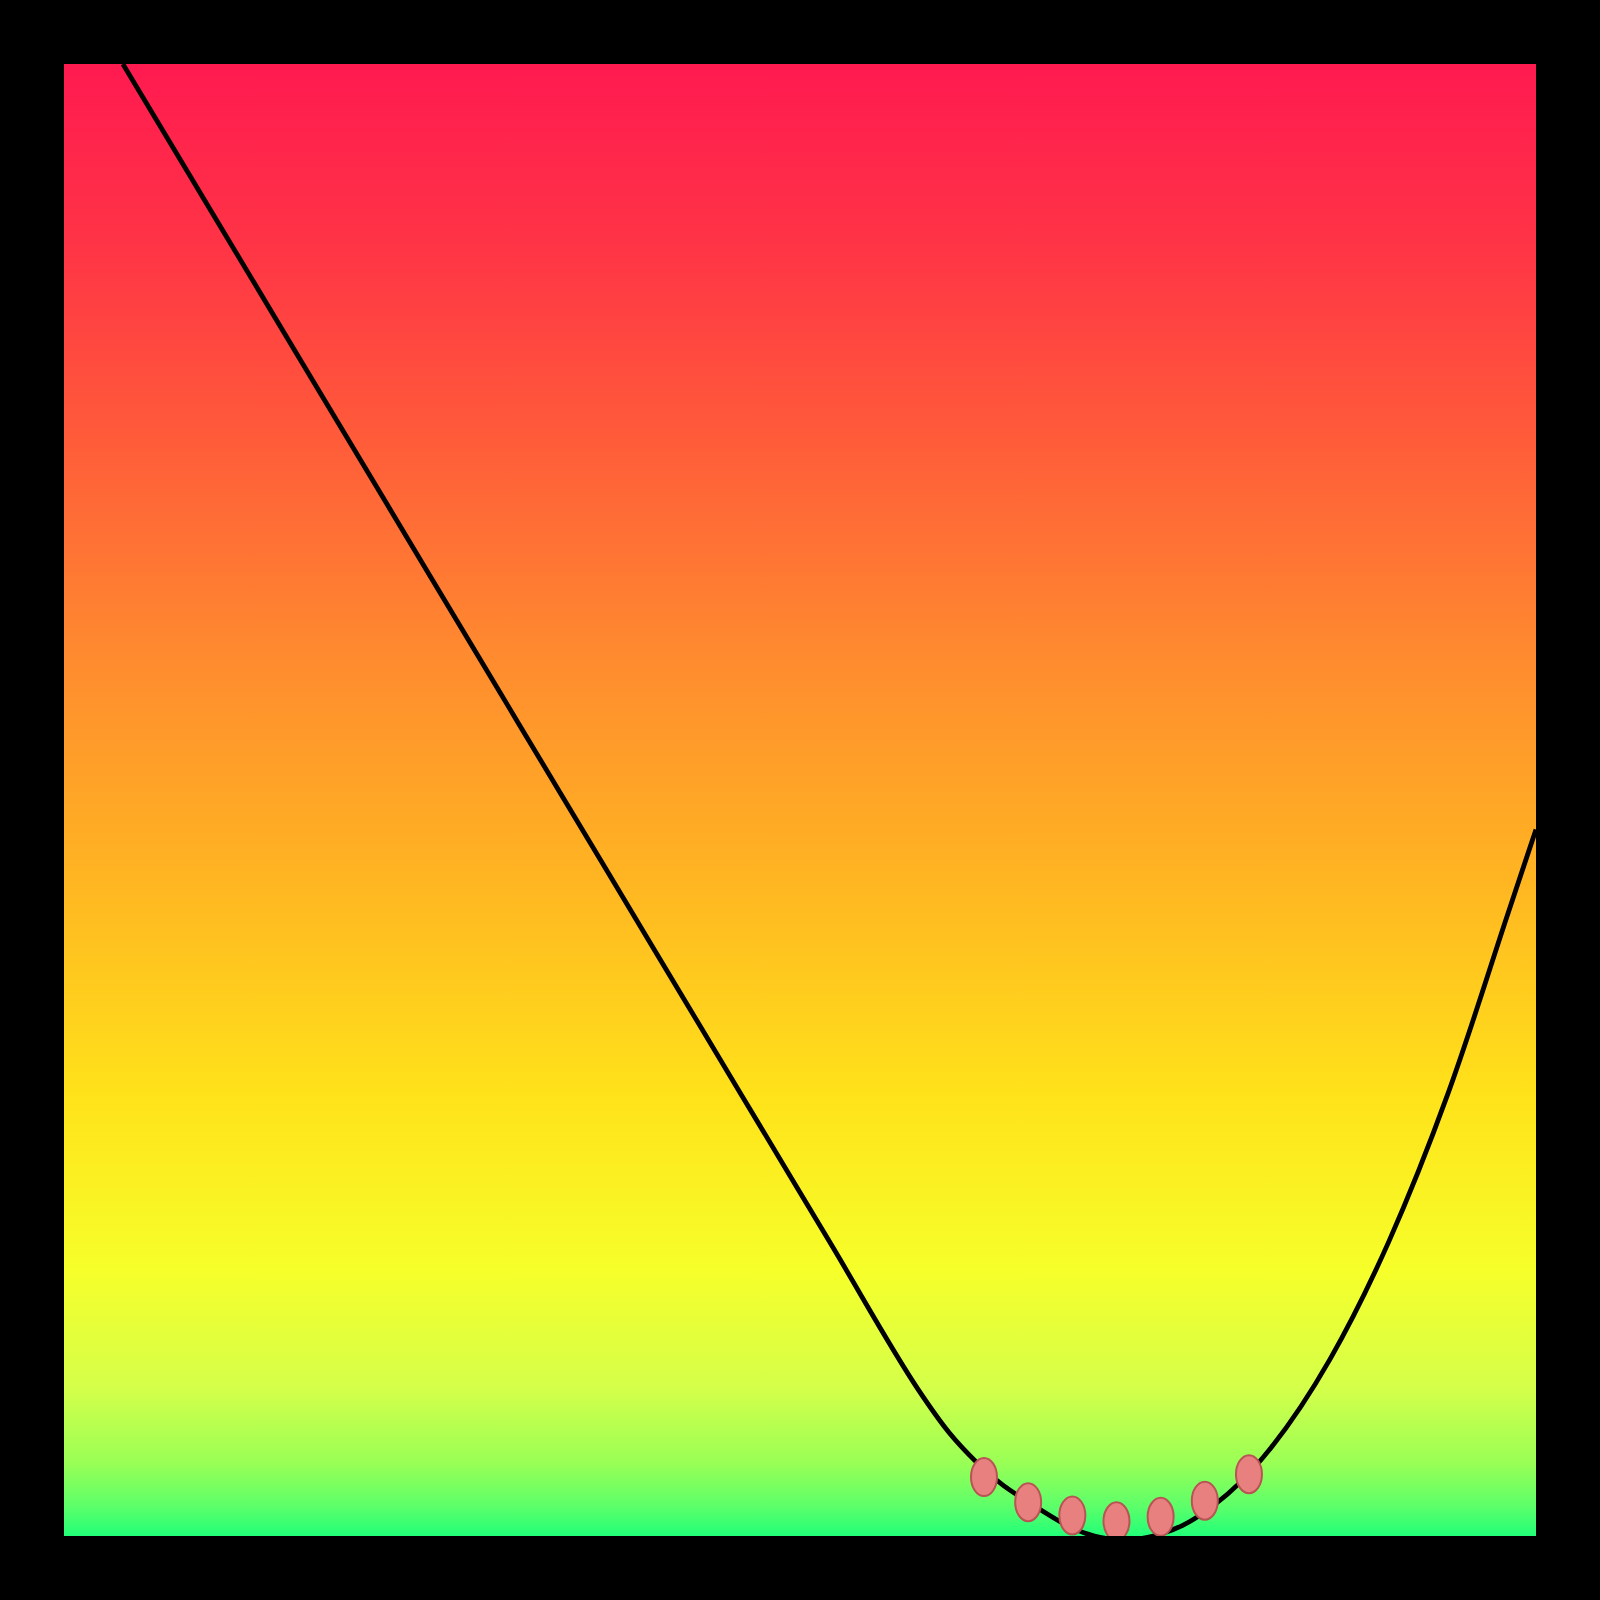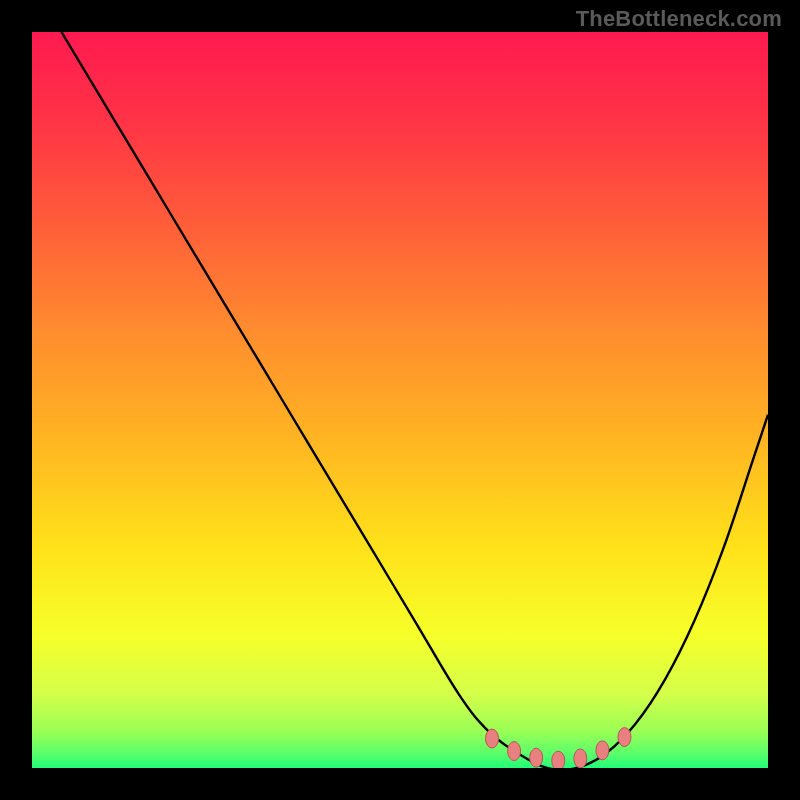--- a/index.html
+++ b/index.html
@@ -35,21 +35,20 @@
     overflow: hidden;
   }
   svg {
     display: block;
   }
 </style>
 </head>
 <body>
 
 <div class="container">
-  <div class="attribution">TheBottleneck.com</div>
   <div class="plot-area">
     <svg id="plot-svg" width="736" height="736" viewBox="0 0 736 736">
       <defs>
         <linearGradient id="bg-grad" x1="0" y1="0" x2="0" y2="1">
             <stop offset="0%" stop-color="#ff1a50"></stop>
             <stop offset="12%" stop-color="#ff3346"></stop>
             <stop offset="25%" stop-color="#ff5a3a"></stop>
             <stop offset="40%" stop-color="#ff8a2f"></stop>
             <stop offset="55.00000000000001%" stop-color="#ffb422"></stop>
             <stop offset="70%" stop-color="#ffe21a"></stop>

